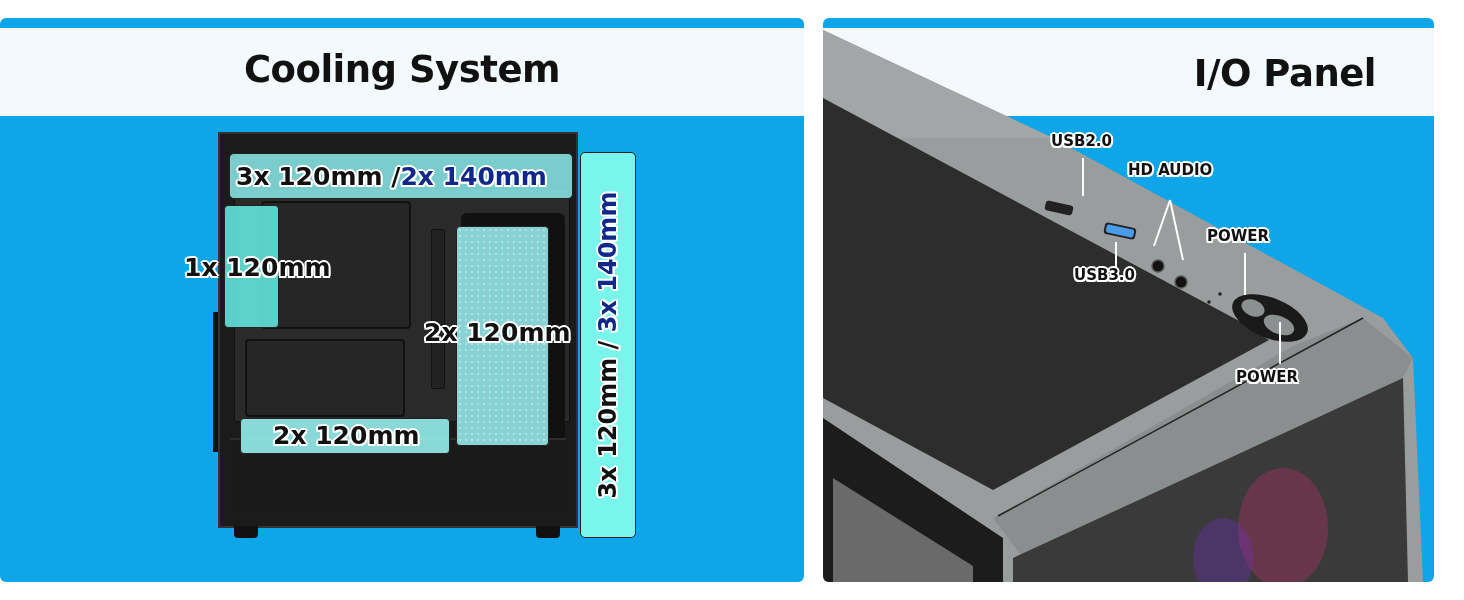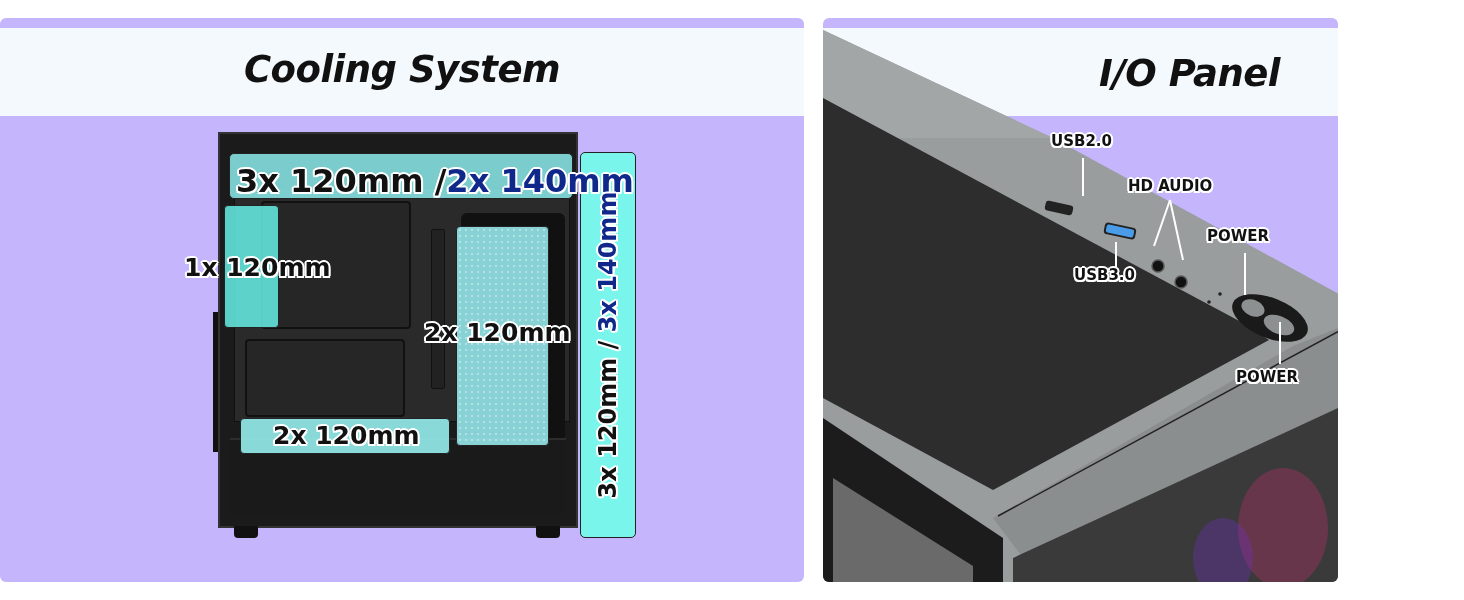--- a/index.html
+++ b/index.html
@@ -1,19 +1,19 @@
 <!DOCTYPE html>
 <html><head>
 <meta charset="utf-8">
 <style>
   * { box-sizing: border-box; margin: 0; padding: 0; }
   body { width: 1464px; height: 600px; background: #ffffff; position: relative; overflow: hidden; font-family: "DejaVu Sans", sans-serif; }
-  .panel { position: absolute; top: 18px; height: 564px; background: #c4b5fd; border-radius: 6px; overflow: hidden; font-style: italic; }
+  .panel { position: absolute; top: 18px; height: 564px; background: #0ea5e9; border-radius: 6px; overflow: hidden; }
   #cooling { left: 0; width: 804px; }
-  #io { left: 823px; width: 515px; }
+  #io { left: 823px; width: 611px; }
   .title-band { position: absolute; left: 0; right: 0; top: 10px; height: 88px; background: #f3f9fc; }
   .title { position: absolute; top: 30px; font-size: 37px; font-weight: bold; color: #111; letter-spacing: -0.5px; }
   #cooling .title { left: 0; width: 804px; text-align: center; }
   #io .title { right: 58px; top: 34px; }
 
   
   .case { position: absolute; left: 218px; top: 132px; width: 360px; height: 396px; background: #1b1b1b; border: 2px solid #333; }
   .case .inner { position: absolute; left: 14px; top: 54px; width: 336px; height: 234px; background: #2a2a2a; border: 1px solid #111; }
   .case .plate { position: absolute; background: #262626; border: 2px solid #111; border-radius: 4px; }
   .case .psu { position: absolute; left: 10px; right: 10px; top: 304px; height: 76px; background: #1a1a1a; border-top: 2px solid #2d2d2d; }
@@ -55,21 +55,21 @@
   <div class="foot" style="left:234px;"></div>
   <div class="foot" style="left:536px;"></div>
 </div>
 
 <div class="top-bar"></div>
 <div class="fan" style="left:224px;top:205px;width:55px;height:123px;"></div>
 <div class="fan mesh" style="left:456px;top:226px;width:93px;height:220px;"></div>
 <div class="fan" style="left:240px;top:418px;width:210px;height:36px;background:rgba(150,238,238,0.9);"></div>
 <div class="side-bar"></div>
 
-<div class="lbl" style="left:236px;top:162px;font-size:32px;">
+<div class="lbl" style="left:236px;top:162px;font-size:25px;">
   <span>3x 120mm</span>
   <span>/</span><span class="blue">2x 140mm</span>
 </div>
 <div class="lbl" style="left:184px;top:253px;font-size:25px;">1x 120mm</div>
 <div class="lbl" style="left:424px;top:318px;font-size:25px;">2x 120mm</div>
 <div class="lbl" style="left:273px;top:421px;font-size:25px;">2x 120mm</div>
 <div class="lbl vert">
   <span>3x 120mm</span>
   <span>/</span>
   <span class="blue">3x 140mm</span>
@@ -110,16 +110,16 @@
 <div class="pline" style="left:1082px;top:158px;height:38px;"></div>
 <div class="pline" style="left:1115px;top:242px;height:32px;"></div>
 <svg style="position:absolute;left:1150px;top:198px;" width="40" height="66">
   <line x1="20" y1="2" x2="4" y2="48" stroke="#fff" stroke-width="2"></line>
   <line x1="20" y1="2" x2="33" y2="62" stroke="#fff" stroke-width="2"></line>
 </svg>
 <div class="pline" style="left:1244px;top:253px;height:42px;"></div>
 <div class="pline" style="left:1279px;top:322px;height:42px;"></div>
 
 <div class="lbl io-lbl" style="left:1051px;top:132px;">USB2.0</div>
-<div class="lbl io-lbl" style="left:1128px;top:177px;">HD AUDIO</div>
+<div class="lbl io-lbl" style="left:1128px;top:161px;">HD AUDIO</div>
 <div class="lbl io-lbl" style="left:1207px;top:227px;">POWER</div>
 <div class="lbl io-lbl" style="left:1074px;top:266px;">USB3.0</div>
 <div class="lbl io-lbl" style="left:1236px;top:368px;">POWER</div>
 
 </body></html>

